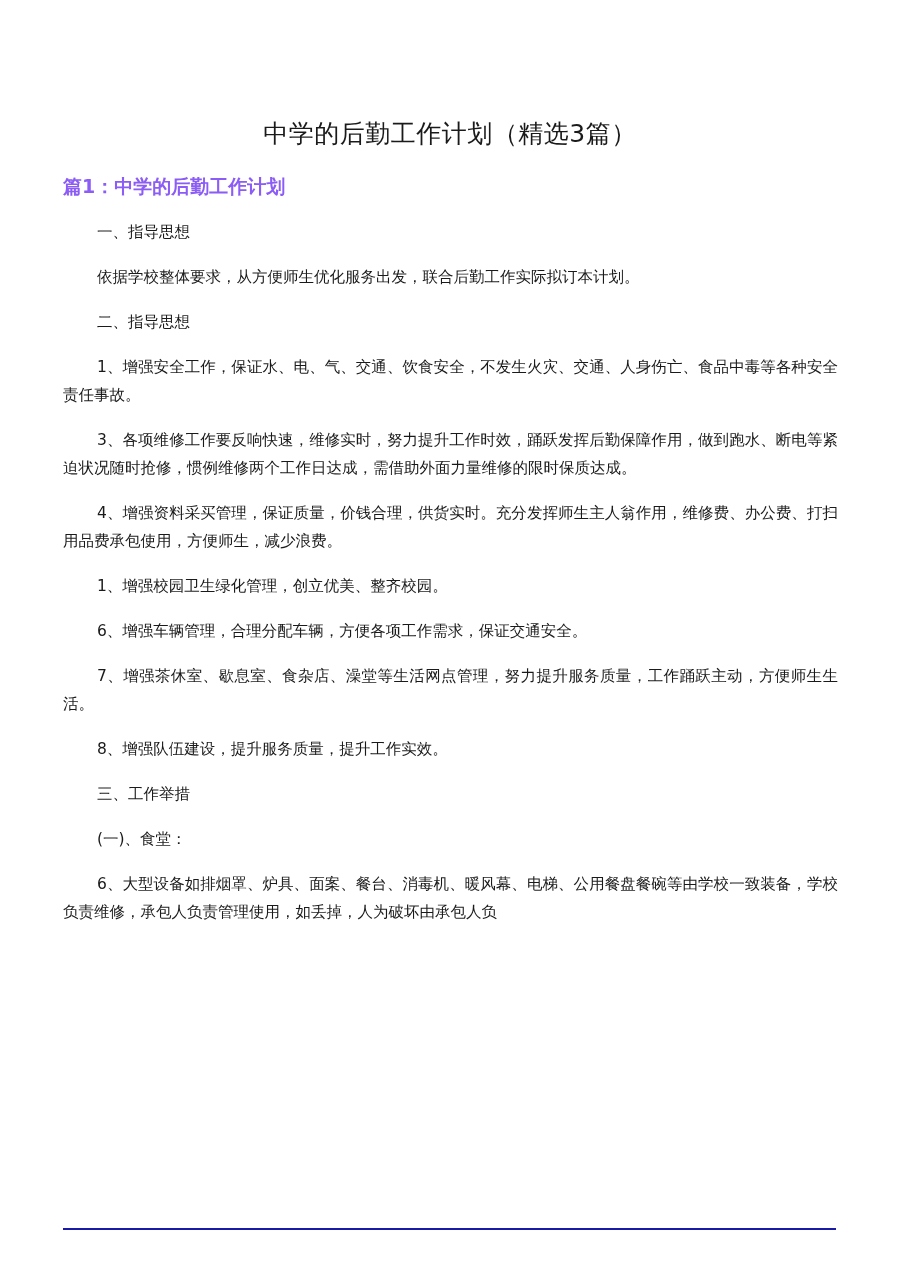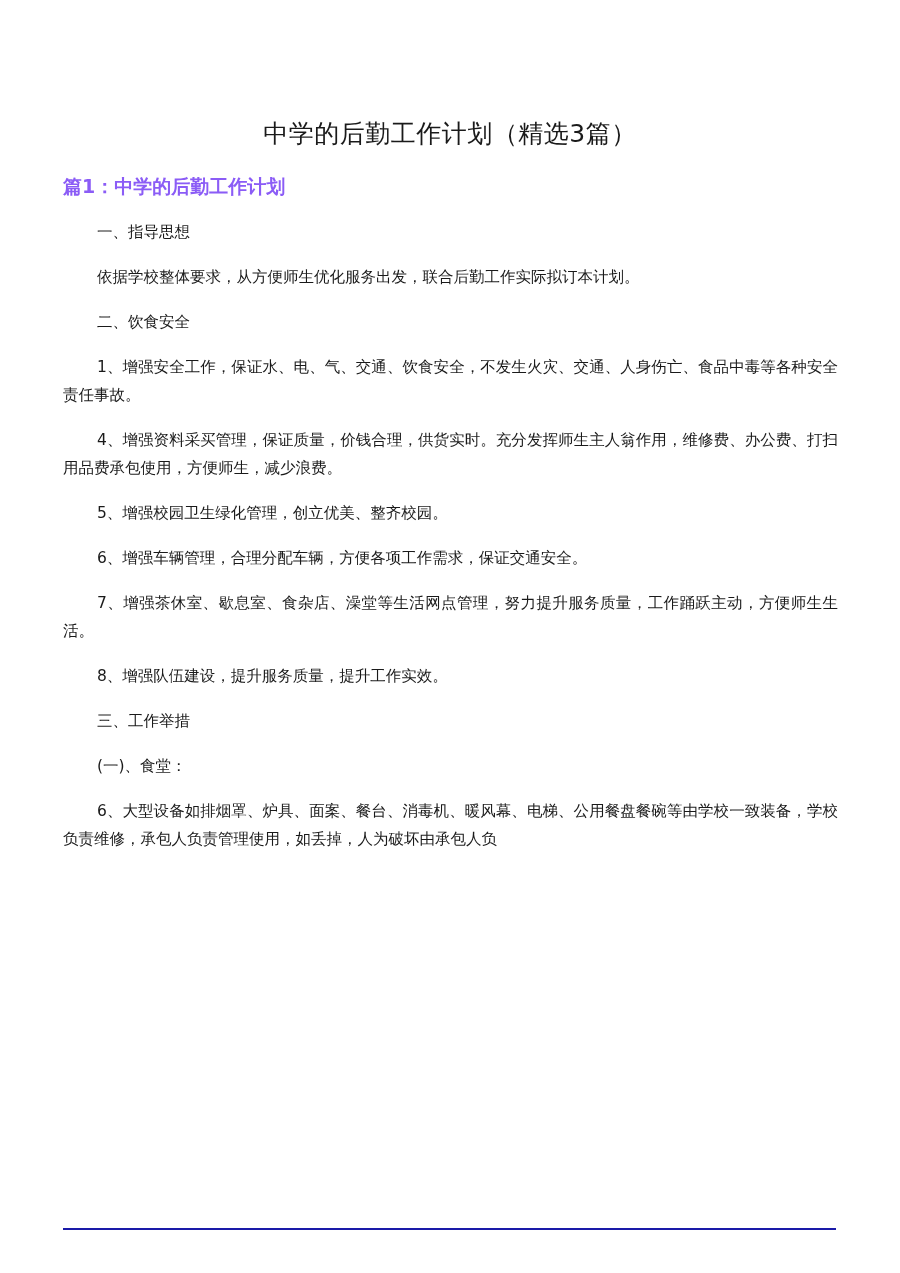--- a/index.html
+++ b/index.html
@@ -66,24 +66,25 @@
 </head>
 <body>
 
 <div class="page">
   <div class="doc-title">中学的后勤工作计划（精选3篇）</div>
   <div class="section-heading">篇1：中学的后勤工作计划</div>
 
   <div class="body">
     <p class="para">一、指导思想</p>
     <p class="para">依据学校整体要求，从方便师生优化服务出发，联合后勤工作实际拟订本计划。</p>
-    <p class="para">二、饮食安全</p>
+    <p class="para">二、指导思想</p>
     <p class="para">1、增强安全工作，保证水、电、气、交通、饮食安全，不发生火灾、交通、人身伤亡、食品中毒等各种安全责任事故。</p>
+    <p class="para">3、各项维修工作要反响快速，维修实时，努力提升工作时效，踊跃发挥后勤保障作用，做到跑水、断电等紧迫状况随时抢修，惯例维修两个工作日达成，需借助外面力量维修的限时保质达成。</p>
     <p class="para">4、增强资料采买管理，保证质量，价钱合理，供货实时。充分发挥师生主人翁作用，维修费、办公费、打扫用品费承包使用，方便师生，减少浪费。</p>
-    <p class="para">5、增强校园卫生绿化管理，创立优美、整齐校园。</p>
+    <p class="para">1、增强校园卫生绿化管理，创立优美、整齐校园。</p>
     <p class="para">6、增强车辆管理，合理分配车辆，方便各项工作需求，保证交通安全。</p>
     <p class="para">7、增强茶休室、歇息室、食杂店、澡堂等生活网点管理，努力提升服务质量，工作踊跃主动，方便师生生活。</p>
     <p class="para">8、增强队伍建设，提升服务质量，提升工作实效。</p>
     <p class="para">三、工作举措</p>
     <p class="para">(一)、食堂：</p>
     <p class="para">6、大型设备如排烟罩、炉具、面案、餐台、消毒机、暖风幕、电梯、公用餐盘餐碗等由学校一致装备，学校负责维修，承包人负责管理使用，如丢掉，人为破坏由承包人负</p>
   </div>
 
   <div class="footer-line"></div>
 </div>

